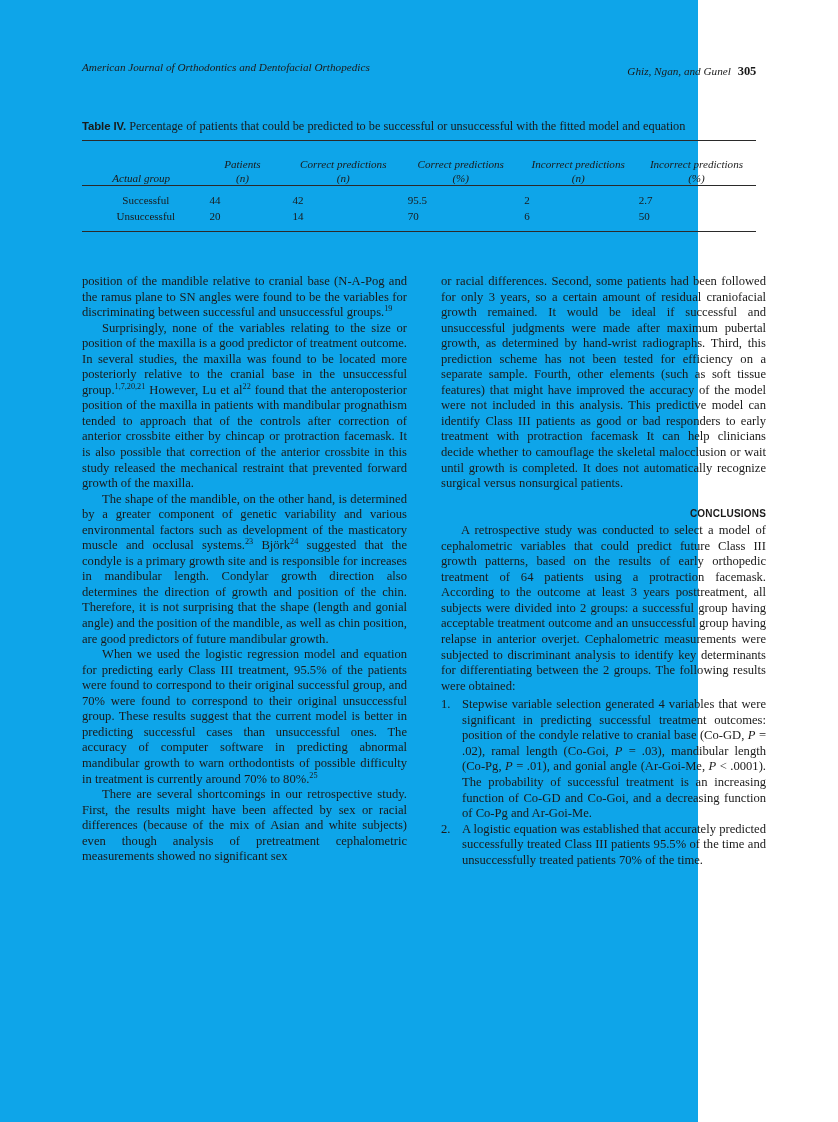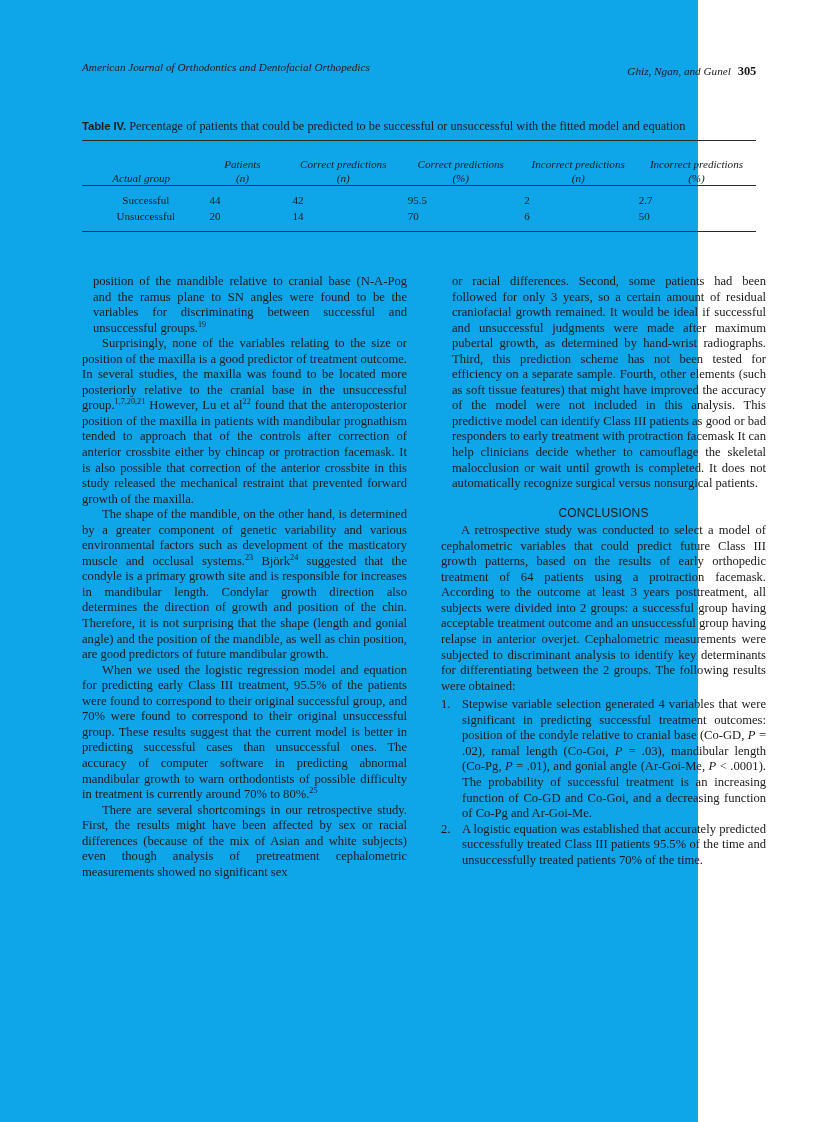--- a/index.html
+++ b/index.html
@@ -135,33 +135,33 @@
     text-align: justify;
     text-justify: inter-word;
     hyphens: manual;
   }
   .col-left  { left: 0px; }
   .col-right { left: 359px; }
   .col p {
     margin: 0;
     text-indent: 20px;
   }
-  .col p.noindent { text-indent: 0; margin-left: 11px; }
+  .col p.noindent { text-indent: 0; }
   sup {
     font-size: 8.2px;
     vertical-align: super;
     line-height: 0;
   }
   h2.section {
     font-family: "Liberation Sans", sans-serif;
-    font-weight: normal;
-    font-size: 12px;
+    font-weight: bold;
+    font-size: 10px;
     letter-spacing: 0.2px;
     margin: 14px 0 2px 0;
-    text-align: center;
+    text-align: right;
   }
   ol.conclusions {
     margin: 3px 0 0 0;
     padding: 0;
     list-style: none;
     counter-reset: conc;
   }
   ol.conclusions > li {
     counter-increment: conc;
     position: relative;

